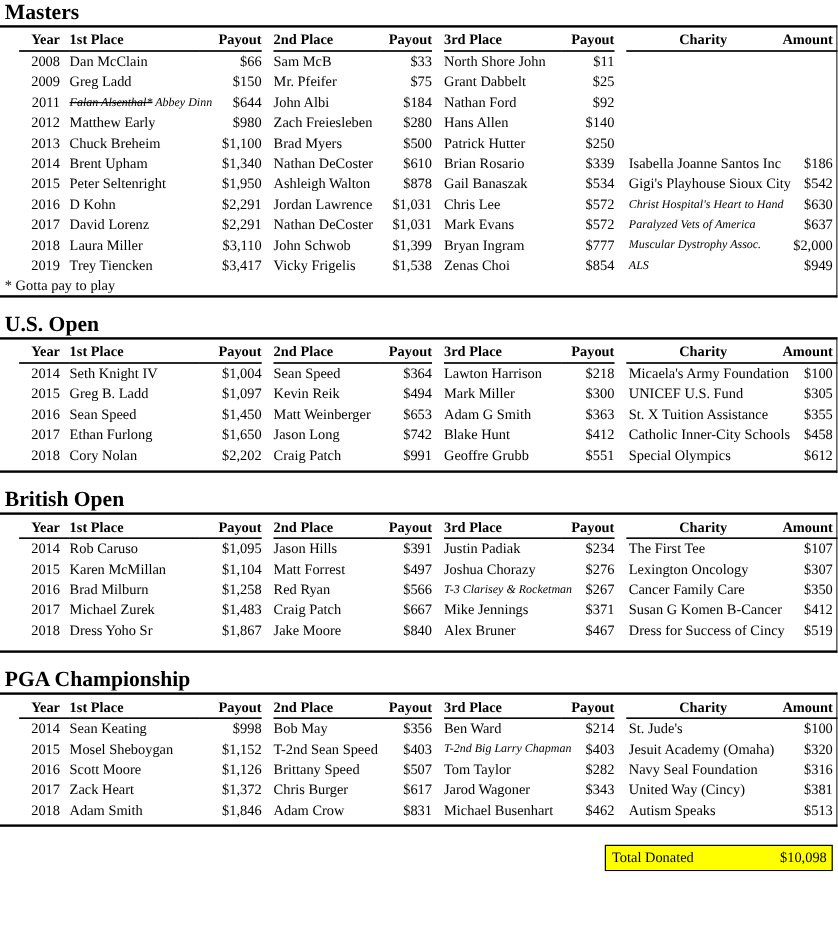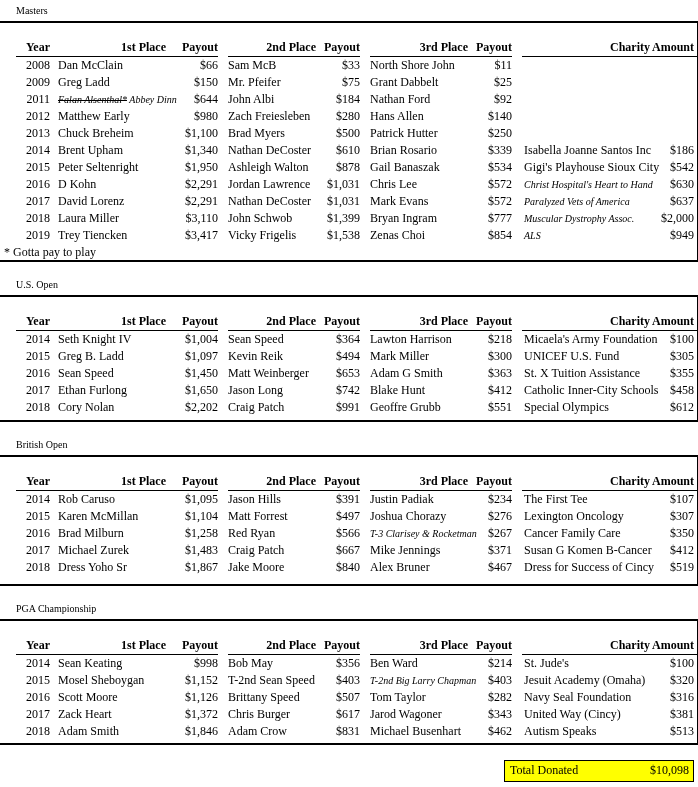--- a/index.html
+++ b/index.html
@@ -1,28 +1,28 @@
 <!DOCTYPE html>
 <html><head>
 <meta charset="utf-8">
 <style>
   html,body{margin:0;padding:0;background:#ffffff;}
   body{width:698px;font-family:"Liberation Serif",serif;color:#000;}
   .page{width:698px;box-sizing:border-box;padding-top:3px;}
-  .sec-title{font-weight:normal;font-size:10px;line-height:15px;padding-left:16px;margin-bottom:3px;}
-  .sec-box{border-top:2px solid #000;border-right:1.5px solid #000;border-bottom:2px solid #000;padding-top:16px;box-sizing:border-box;}
+  .sec-title{font-weight:bold;font-size:18px;line-height:15px;padding-left:4px;margin-bottom:3px;}
+  .sec-box{border-top:2px solid #000;border-right:1.5px solid #000;border-bottom:2px solid #000;padding-top:2px;box-sizing:border-box;}
   section{margin-bottom:15px;}
   table{border-collapse:collapse;table-layout:fixed;width:698px;font-size:12px;}
   th,td{padding:0;height:17px;line-height:17px;white-space:nowrap;overflow:visible;font-weight:normal;}
   th{font-weight:bold;text-align:left;}
-  .h-year,.h-name,.h-pay,.h-charity,.h-amt{border-bottom:1.5px solid #000;text-align:right;}
+  .h-year,.h-name,.h-pay,.h-charity,.h-amt{border-bottom:1.5px solid #000;}
   .h-year,.c-year{text-align:right;padding-right:8px;}
   .h-pay,.c-pay,.h-amt,.c-amt{text-align:right;}
   .h-amt,.c-amt{padding-right:4px;}
-  .h-charity{text-align:right;}
+  .h-charity{text-align:center;}
   .c-charity{text-align:left;padding-left:2px;}
   .small{font-size:10px;font-style:italic;}
   .strike{text-decoration:line-through;}
   .footnote{font-size:12px;line-height:16px;padding-left:4px;}
   .pb4{padding-bottom:4px;}
   .pb8{padding-bottom:8px;}
   .pb3{padding-bottom:3px;}
   .total-wrap{display:flex;justify-content:flex-end;margin-top:6px;padding-right:4px;}
   .total-box{width:190px;border:1.5px solid #000;display:flex;justify-content:space-between;box-sizing:border-box;font-size:12px;line-height:17px;padding:1px 4px 2px 5px;}
 </style>

